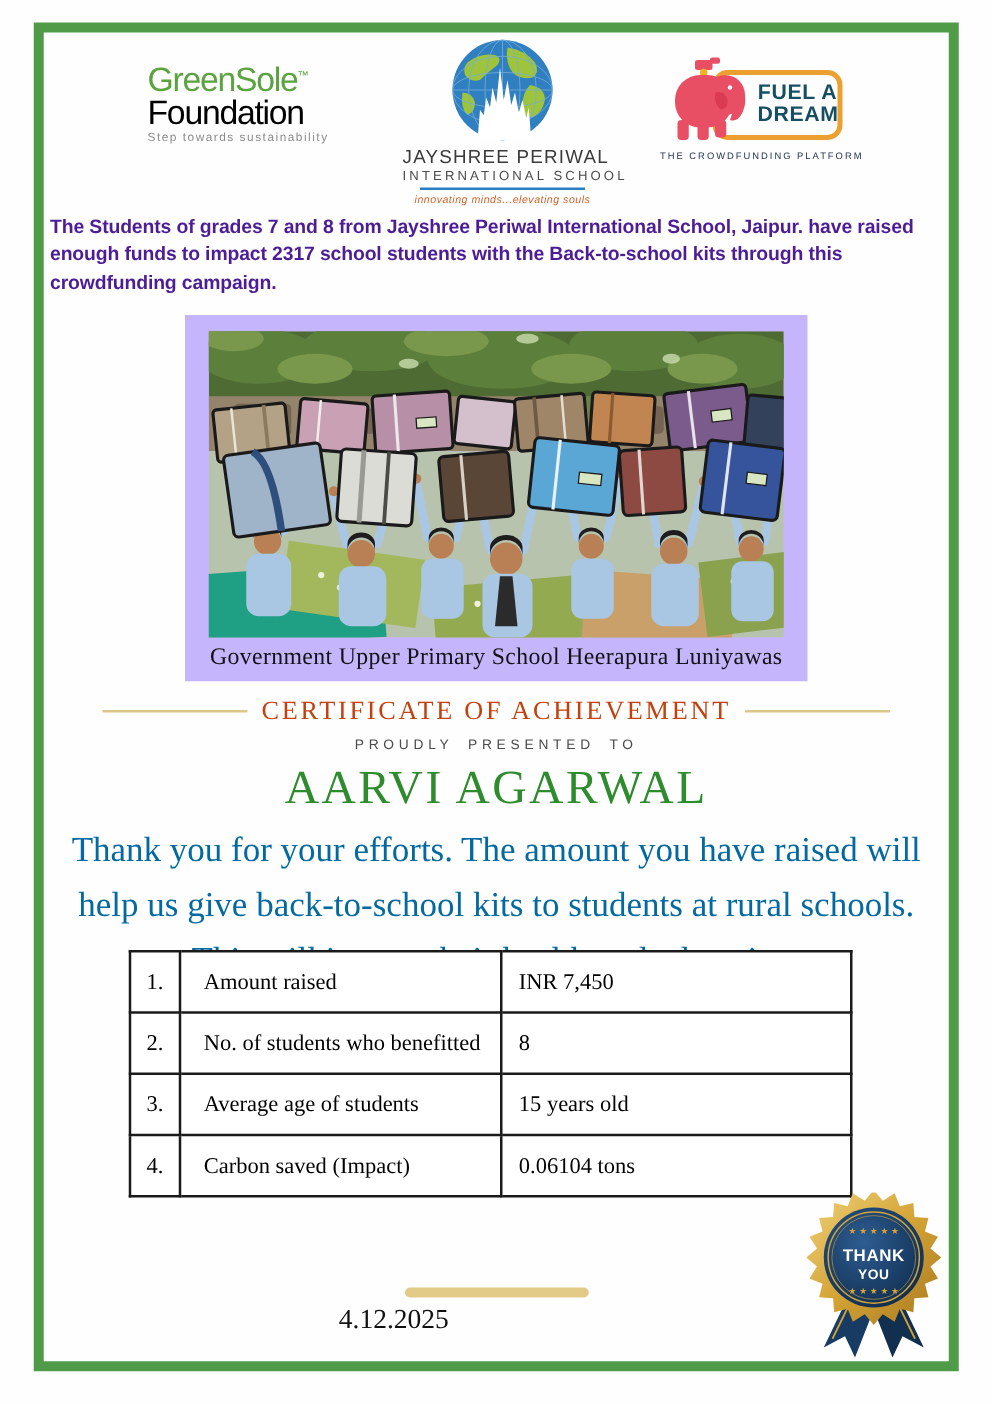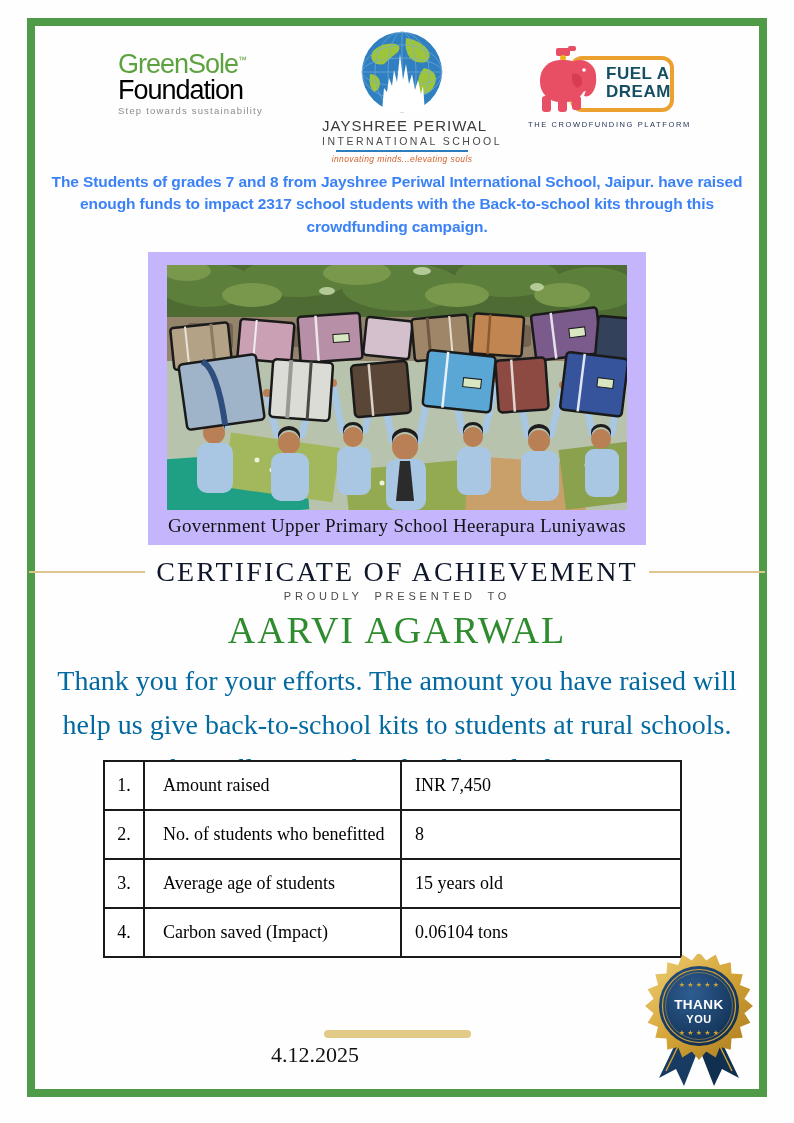--- a/index.html
+++ b/index.html
@@ -27,42 +27,42 @@
   .jpis-globe { display:block; margin:0 auto; }
   .jpis-line1 { font-size:15px; color:#3a3a3a; letter-spacing:1px; margin-top:3px; white-space:nowrap; }
   .jpis-line2 { font-size:10.5px; color:#4a4a4a; letter-spacing:2.5px; margin-top:1px; white-space:nowrap; }
   .jpis-rule { width:132px; height:2px; background:#2e7bbf; margin:3px auto 2px auto; }
   .jpis-tagline { font-size:8.5px; font-style:italic; color:#d2622a; letter-spacing:0.4px; white-space:nowrap; }
 
   .logo-fuel { position:absolute; left:528px; top:44px; width:160px;
     font-family:"Liberation Sans", sans-serif; }
   .fuel-box { position:absolute; left:42px; top:12px; width:104px; height:56px;
     border:4px solid #eca02f; border-radius:12px; padding:5px 0 0 32px;
-    font-weight:bold; color:#164f63; font-size:17px; line-height:1.05; letter-spacing:0.5px; }
+    font-weight:bold; color:#164f63; font-size:17px; line-height:1.05; letter-spacing:0.5px;text-align:center; }
   .fuel-elephant { position:absolute; left:0; top:0; }
   .fuel-tagline { position:absolute; left:0; top:76px; width:160px; text-align:center;
     font-size:7.5px; color:#1d2d50; letter-spacing:1.6px; white-space:nowrap; }
 
   
-  .intro { position:absolute; left:40px; top:171px; width:714px; text-align:center;
+  .intro { position:absolute; left:40px; top:171px; width:714px; 
     font-family:"Liberation Sans", sans-serif; font-weight:bold;
-    font-size:15.5px; line-height:1.45; color:#3b82f6; letter-spacing:-0.1px; }
+    font-size:15.5px; line-height:1.45; color:#4c1d95; letter-spacing:-0.1px; }
 
   
   .photo-box { position:absolute; left:148px; top:252px; width:498px; height:293px;
     background:#c4b5fd; }
   .photo { position:absolute; left:19px; top:13px; width:460px; height:245px; display:block; }
   .photo-caption { position:absolute; left:0; top:263px; width:498px; text-align:center;
     font-size:19px; color:#131313; letter-spacing:0.3px; }
 
   
   .title-row { position:absolute; left:0; top:556px; width:794px;
     display:flex; align-items:center; justify-content:center; gap:11px; }
   .title-line { width:116px; height:2px; background:#ddc68c; }
-  .cert-title { font-size:28px; color:#0f172a; letter-spacing:2.2px; white-space:nowrap; }
+  .cert-title { font-size:21px; color:#c2410c; letter-spacing:2.2px; white-space:nowrap; }
 
   .presented { position:absolute; left:0; top:590px; width:794px; text-align:center;
     font-family:"Liberation Sans", sans-serif; font-size:11px; color:#4a4a4a;
     letter-spacing:3.8px; word-spacing:5px; }
 
   .recipient { position:absolute; left:0; top:608px; width:794px; text-align:center;
     font-size:38px; color:#2e8b2e; letter-spacing:2px; }
 
   .message { position:absolute; left:42px; top:659px; width:710px; text-align:center;
     font-size:28px; line-height:1.58; color:#0369a1; }

